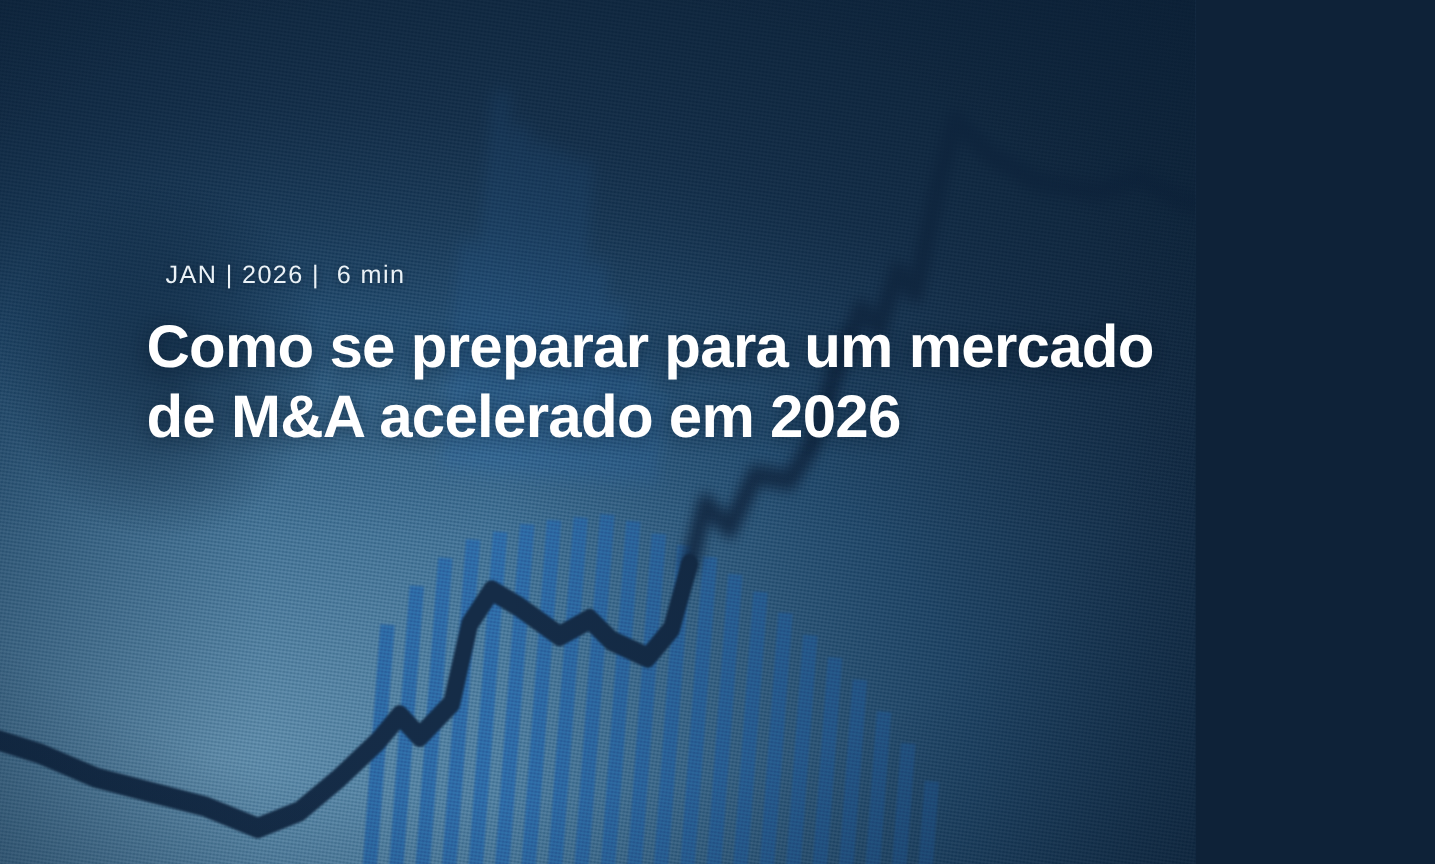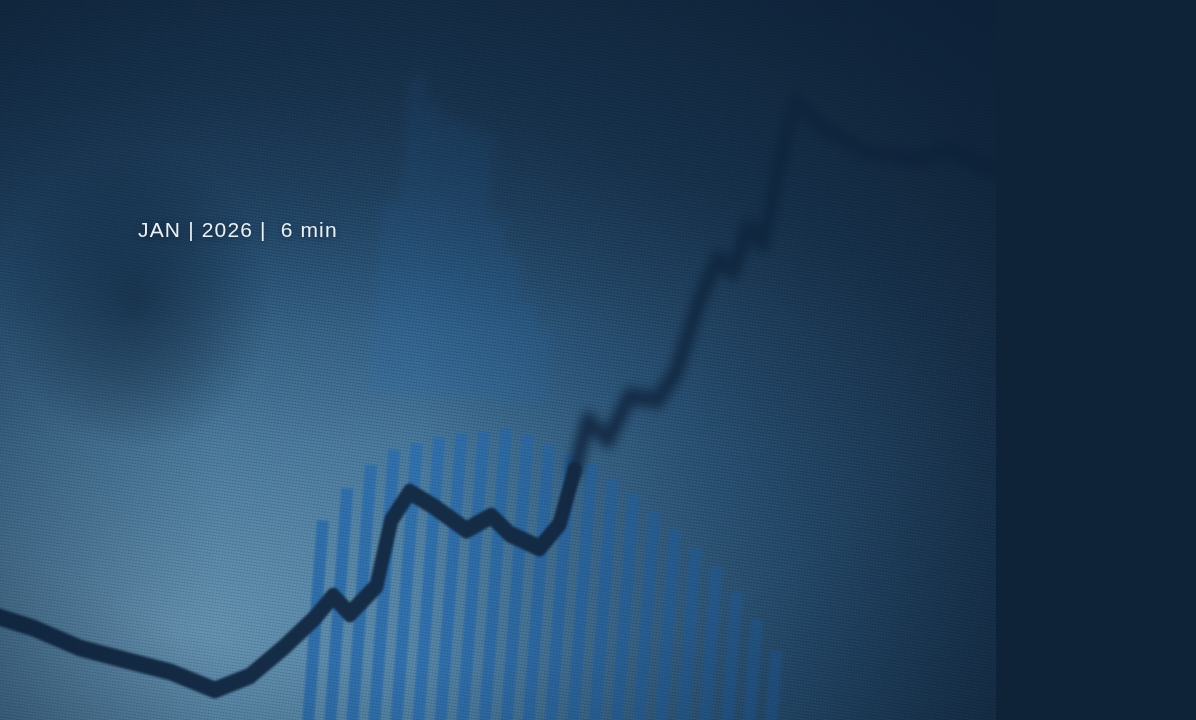--- a/index.html
+++ b/index.html
@@ -238,15 +238,19 @@
     </svg>
   </div>
 
   <div class="tint-cool"></div>
   <div class="tint-top"></div>
   <div class="tint-textscrim"></div>
   <div class="vignette"></div>
 
   <div class="content">
     <p class="meta">JAN | 2026 |  6 min</p>
+    <h1 class="headline">
+      <span class="line">Como se preparar para um mercado</span>
+      <span class="line">de M&amp;A acelerado em 2026</span>
+    </h1>
   </div>
 
 </div>
 
 </body></html>

